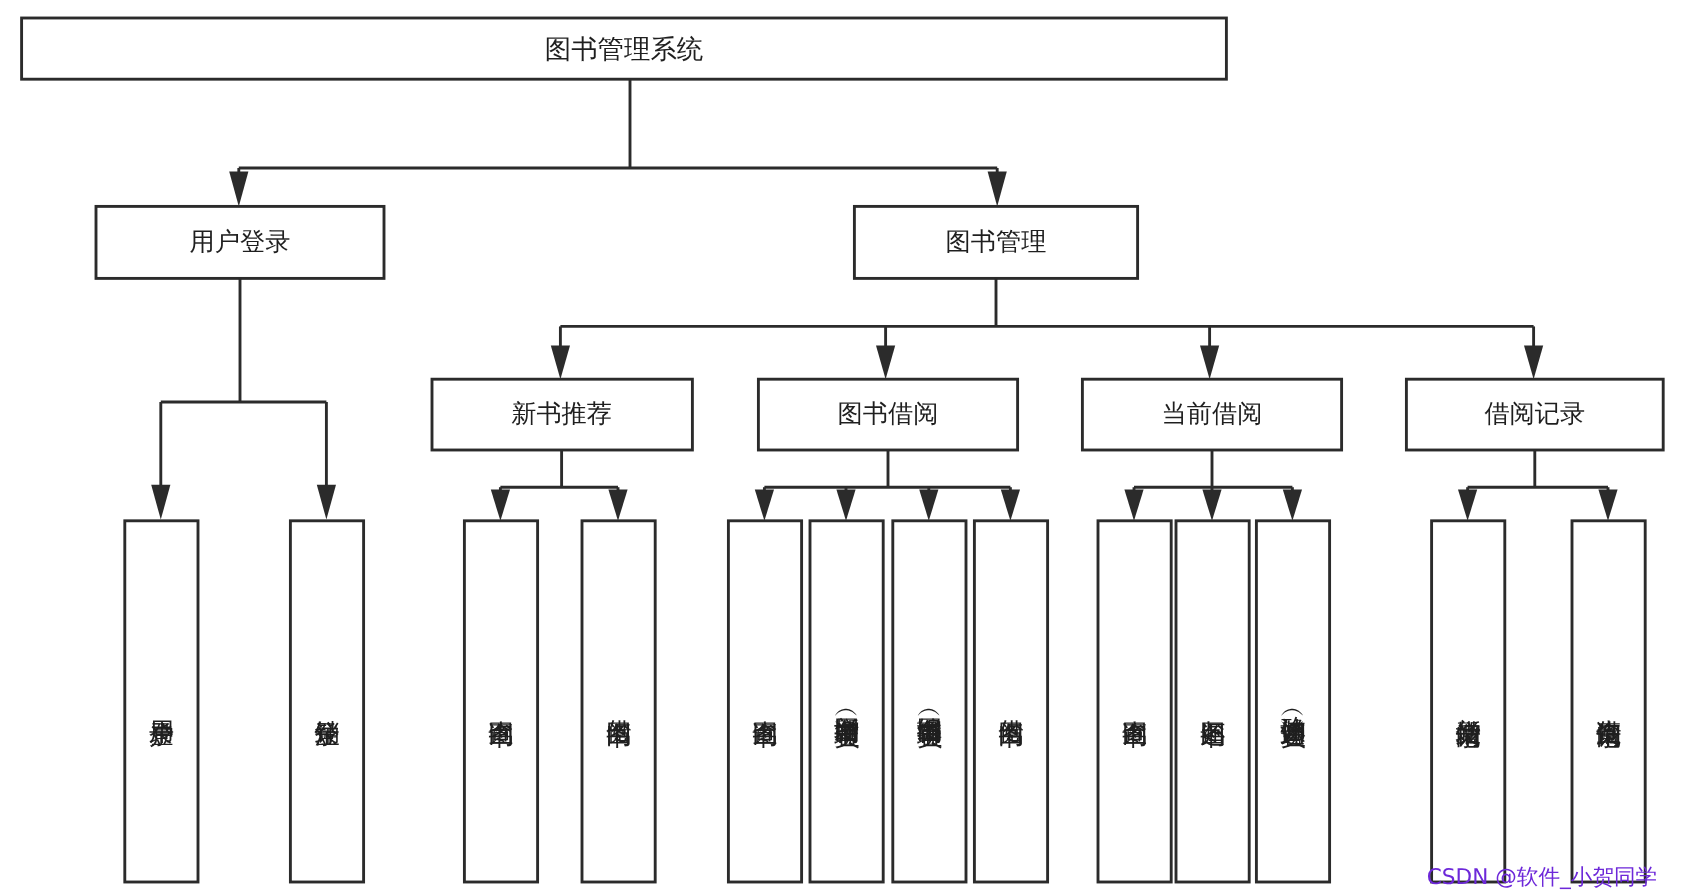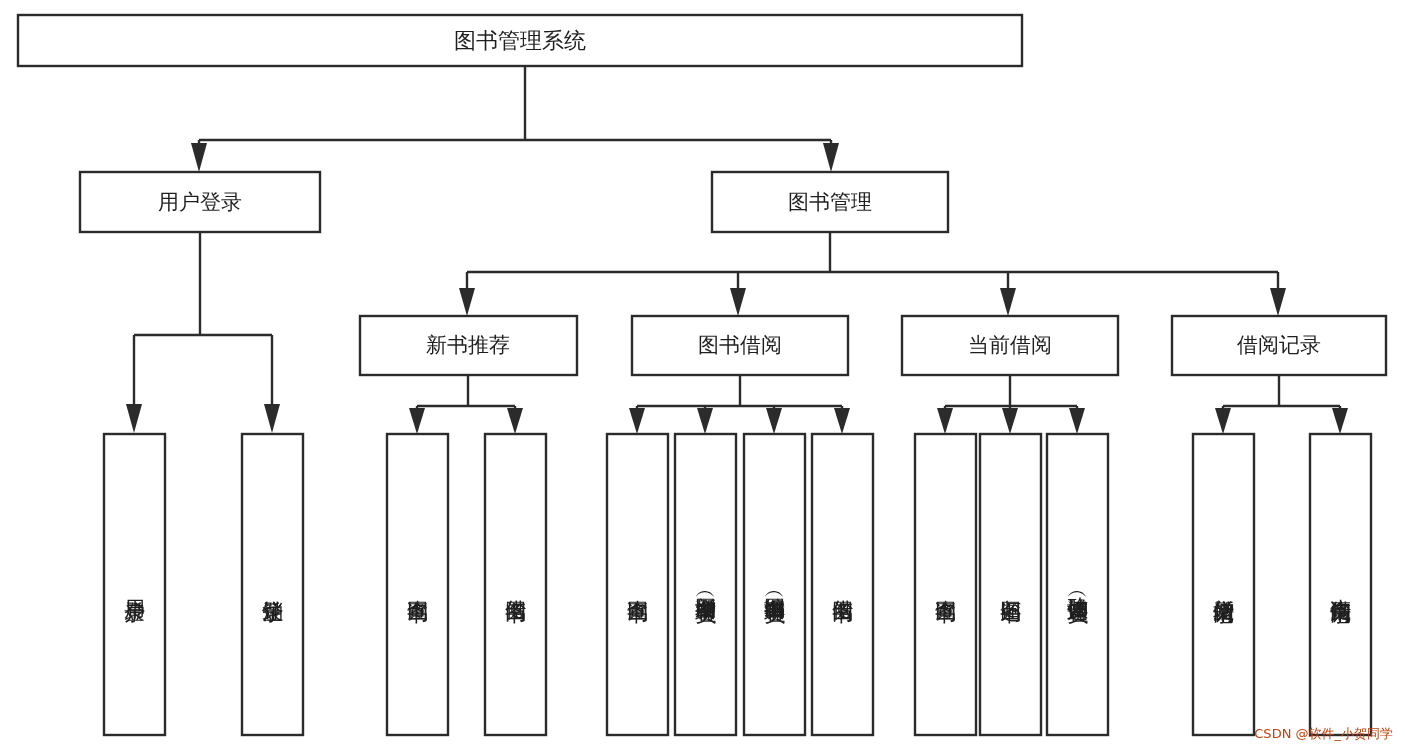--- a/index.html
+++ b/index.html
@@ -66,25 +66,25 @@
     text-orientation: upright;
     letter-spacing: 1px;
     white-space: nowrap;
     display: flex;
     align-items: center;
     justify-content: center;
     pointer-events: none;
   }
   .watermark {
     position: absolute;
-    right: 12px;
+    right: 24px;
     bottom: 4px;
     font-family: "DejaVu Sans", "Liberation Sans", sans-serif;
-    font-size: 13px;
-    color: #c2410c;
+    font-size: 18px;
+    color: #6d28d9;
     white-space: nowrap;
   }
 </style>
 </head>
 <body>
 
 <div id="diagram-root">
 
   <svg id="tree-svg" viewBox="0 0 1405 747" xmlns="http://www.w3.org/2000/svg">
 

